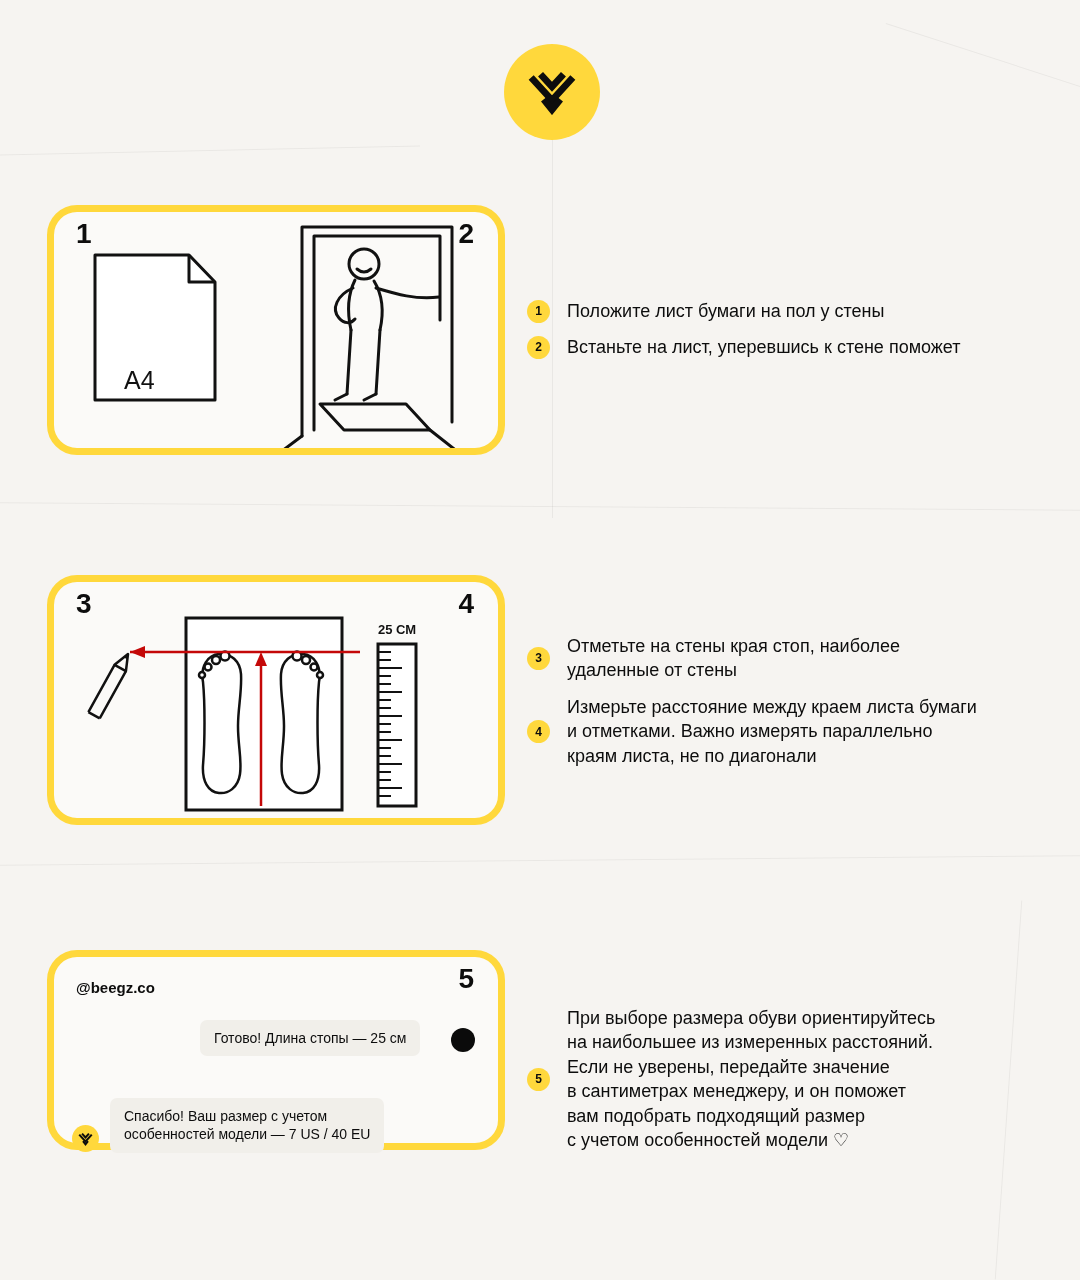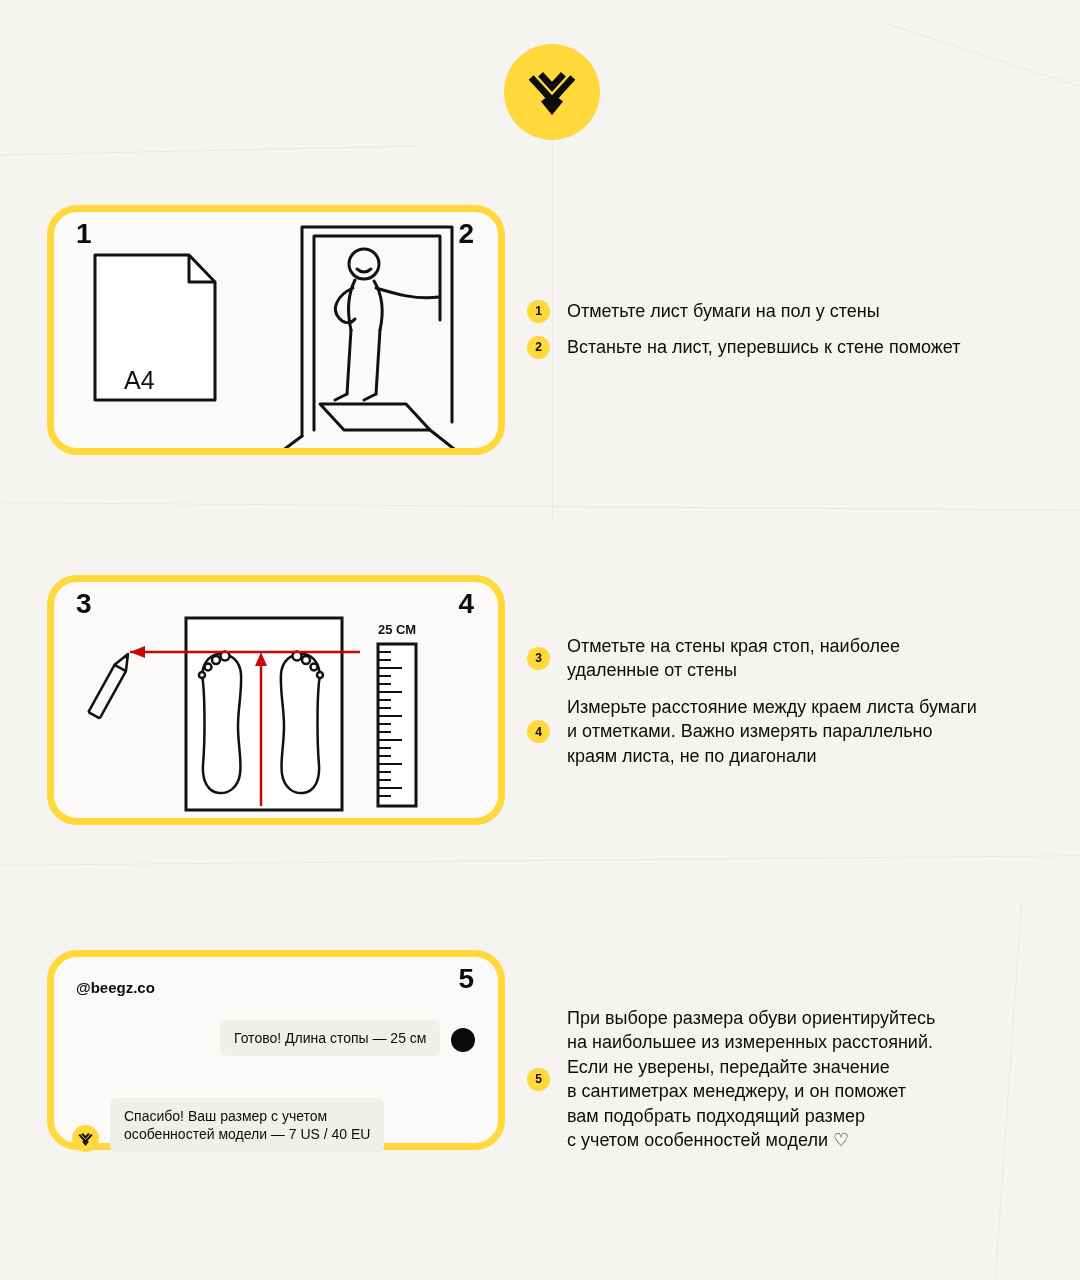--- a/index.html
+++ b/index.html
@@ -72,21 +72,21 @@
   .handle{
     position:absolute;left:22px;top:22px;
     font-size:15px;font-weight:600;
   }
   .bubble{
     position:absolute;background:var(--bubble);
     border-radius:7px;font-size:14px;line-height:1.32;
     padding:9px 14px;box-sizing:border-box;
     white-space:pre-line;
   }
-  .bubble-user{left:166px;top:63px;white-space:nowrap;}
+  .bubble-user{left:146px;top:63px;white-space:nowrap;}
   .bubble-brand{left:56px;top:141px;}
   .dot-avatar{
     position:absolute;left:397px;top:71px;width:24px;height:24px;
     border-radius:50%;background:#0b0b0b;
   }
   .brand-avatar{
     position:absolute;left:18px;top:168px;width:27px;height:27px;
     border-radius:50%;background:var(--yellow);
     display:flex;align-items:center;justify-content:center;
   }
@@ -194,21 +194,21 @@
           <path d="M16 29 L24 39 L32 29"></path>
         </g>
       </svg>
     </div>
     <div class="bubble bubble-brand">Спасибо! Ваш размер с учетом
 особенностей модели — 7 US / 40 EU</div>
   </section>
 
   <div class="step step-1">
     <span class="badge">1</span>
-    <div class="step-text">Отметьте лист бумаги на пол у стены</div>
+    <div class="step-text">Положите лист бумаги на пол у стены</div>
   </div>
   <div class="step step-2">
     <span class="badge">2</span>
     <div class="step-text">Встаньте на лист, уперевшись к стене поможет</div>
   </div>
   <div class="step step-3">
     <span class="badge">3</span>
     <div class="step-text">Отметьте на стены края стоп, наиболее
 удаленные от стены</div>
   </div>

